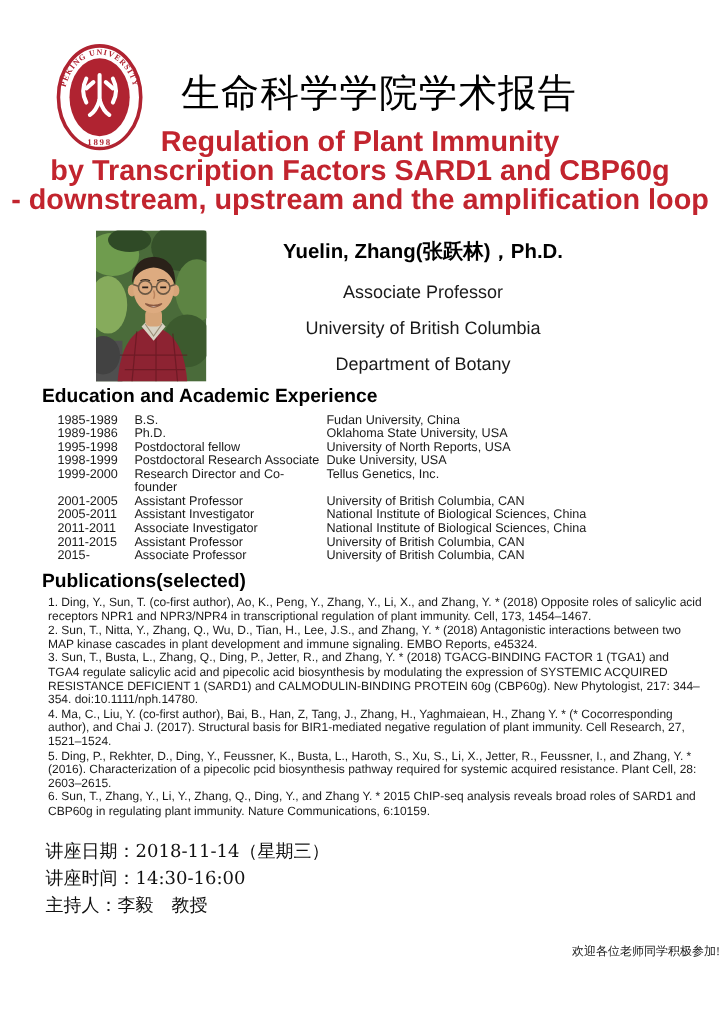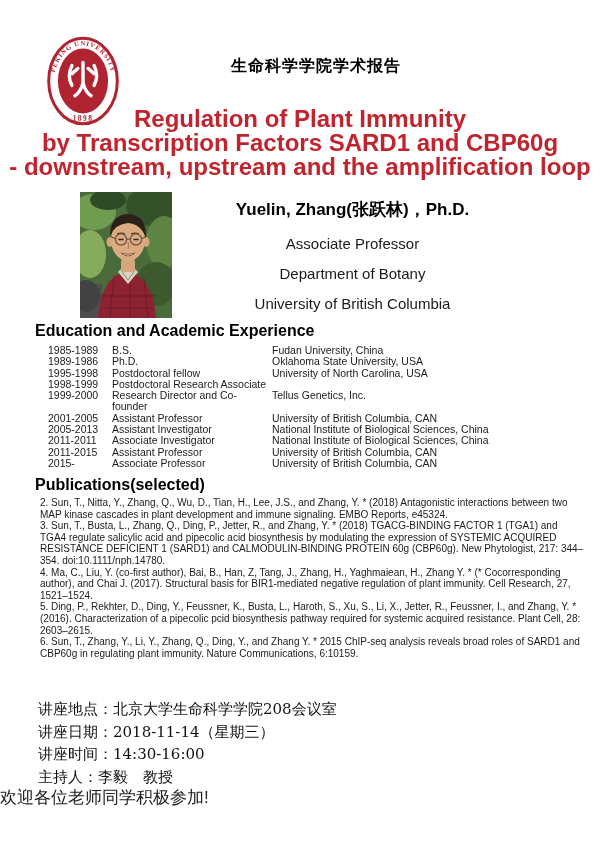--- a/index.html
+++ b/index.html
@@ -16,22 +16,22 @@
   .logo {
     position: absolute;
     left: 46px; top: 36px;
     width: 74px; height: 90px;
   }
   .header-title {
     position: absolute;
     top: 56px; left: 0; right: 0;
     padding-left: 32px;
     text-align: center;
-    font-size: 16px;
-    font-weight: bold;
+    font-size: 32px;
+    font-weight: normal;
     letter-spacing: 1px;
     color: #000000;
   }
   .red-title {
     position: absolute;
     top: 107px; left: 0; right: 0;
     text-align: center;
     color: #c2242e;
     font-weight: bold;
     font-size: 24px;
@@ -96,23 +96,23 @@
     position: absolute;
     top: 698px; left: 38px; right: 20px;
     font-family: "DejaVu Serif", serif;
     font-size: 15px;
     line-height: 22.5px;
     color: #111111;
   }
   .welcome {
     position: absolute;
     top: 786px; left: 0; right: 0;
-    text-align: left;
-    font-family: Liberation Sans, sans-serif;
-    font-size: 17px;
+    text-align: right;
+    font-family: Liberation Serif, serif;
+    font-size: 10px;
     color: #222222;
   }
 </style>
 </head>
 <body>
 
 <div class="page">
 
   <div class="logo">
     <svg viewBox="0 0 100 122" width="74" height="90" aria-hidden="true">
@@ -192,58 +192,59 @@
 
         <path d="M38.5,47.5 h5 M53.5,47.5 h5" stroke="#2b211a" stroke-width="1.4"></path>
 
         <path d="M48,50 q1.5,4 0,7" stroke="#b9825c" stroke-width="1.2" fill="none"></path>
         <path d="M41,61 q7,6 14,0 q-7,3 -14,0 Z" fill="#ffffff" stroke="#8a5a42" stroke-width="1"></path>
       </svg>
     </div>
     <div class="speaker-info">
       <div class="speaker-name">Yuelin, Zhang(张跃林)，Ph.D.</div>
       <div class="speaker-line">Associate Professor</div>
+      <div class="speaker-line">University of British Columbia</div>
       <div class="speaker-line">Department of Botany</div>
-      <div class="speaker-line">University of British Columbia</div>
     </div>
   </div>
 
   <div class="section-heading edu-heading">Education and Academic Experience</div>
   <div class="edu-table">
     <div class="edu-row">
       <span>1985-1989</span>
       <span>B.S.</span>
       <span>Fudan University, China</span>
     </div>
     <div class="edu-row">
       <span>1989-1986</span>
       <span>Ph.D.</span>
       <span>Oklahoma State University, USA</span>
     </div>
     <div class="edu-row">
       <span>1995-1998</span>
       <span>Postdoctoral fellow</span>
-      <span>University of North Carolina, USA</span>
+      <span>University of North Reports, USA</span>
     </div>
     <div class="edu-row">
       <span>1998-1999</span>
       <span>Postdoctoral Research Associate</span>
+      <span>Duke University, USA</span>
     </div>
     <div class="edu-row">
       <span>1999-2000</span>
       <span>Research Director and Co-founder</span>
       <span>Tellus Genetics, Inc.</span>
     </div>
     <div class="edu-row">
       <span>2001-2005</span>
       <span>Assistant Professor</span>
       <span>University of British Columbia, CAN</span>
     </div>
     <div class="edu-row">
-      <span>2005-2013</span>
+      <span>2005-2011</span>
       <span>Assistant Investigator</span>
       <span>National Institute of Biological Sciences, China</span>
     </div>
     <div class="edu-row">
       <span>2011-2011</span>
       <span>Associate Investigator</span>
       <span>National Institute of Biological Sciences, China</span>
     </div>
     <div class="edu-row">
       <span>2011-2015</span>
@@ -252,29 +253,29 @@
     </div>
     <div class="edu-row">
       <span>2015-</span>
       <span>Associate Professor</span>
       <span>University of British Columbia, CAN</span>
     </div>
   </div>
 
   <div class="section-heading pub-heading">Publications(selected)</div>
   <div class="pub-list">
+    <p>1. Ding, Y., Sun, T. (co-first author), Ao, K., Peng, Y., Zhang, Y., Li, X., and Zhang, Y. * (2018) Opposite roles of salicylic acid receptors NPR1 and NPR3/NPR4 in transcriptional regulation of plant immunity. Cell, 173, 1454–1467.</p>
     <p>2. Sun, T., Nitta, Y., Zhang, Q., Wu, D., Tian, H., Lee, J.S., and Zhang, Y. * (2018) Antagonistic interactions between two MAP kinase cascades in plant development and immune signaling. EMBO Reports, e45324.</p>
     <p>3. Sun, T., Busta, L., Zhang, Q., Ding, P., Jetter, R., and Zhang, Y. * (2018) TGACG-BINDING FACTOR 1 (TGA1) and TGA4 regulate salicylic acid and pipecolic acid biosynthesis by modulating the expression of SYSTEMIC ACQUIRED RESISTANCE DEFICIENT 1 (SARD1) and  CALMODULIN-BINDING PROTEIN 60g (CBP60g). New Phytologist, 217: 344–354. doi:10.1111/nph.14780.</p>
     <p>4. Ma, C., Liu, Y. (co-first author), Bai, B., Han, Z, Tang, J., Zhang, H., Yaghmaiean, H., Zhang Y. * (* Cocorresponding author), and Chai J. (2017). Structural basis for BIR1-mediated negative regulation of plant immunity. Cell Research, 27, 1521–1524.</p>
     <p>5. Ding, P., Rekhter, D., Ding, Y., Feussner, K., Busta, L., Haroth, S., Xu, S., Li, X., Jetter, R., Feussner, I., and Zhang, Y. * (2016). Characterization of a pipecolic pcid biosynthesis pathway required for systemic acquired resistance. Plant Cell, 28: 2603–2615.</p>
     <p>6. Sun, T., Zhang, Y., Li, Y., Zhang, Q., Ding, Y., and Zhang Y. * 2015 ChIP-seq analysis reveals broad roles of SARD1 and CBP60g in regulating plant immunity. Nature Communications, 6:10159.</p>
   </div>
 
   <div class="cn-details">
-    <div>讲座地点：北京大学生命科学学院208会议室</div>
     <div>讲座日期：2018-11-14（星期三）</div>
     <div>讲座时间：14:30-16:00</div>
     <div>主持人：李毅　教授</div>
   </div>
 
   <div class="welcome">欢迎各位老师同学积极参加!</div>
 
 </div>
 
 </body></html>

